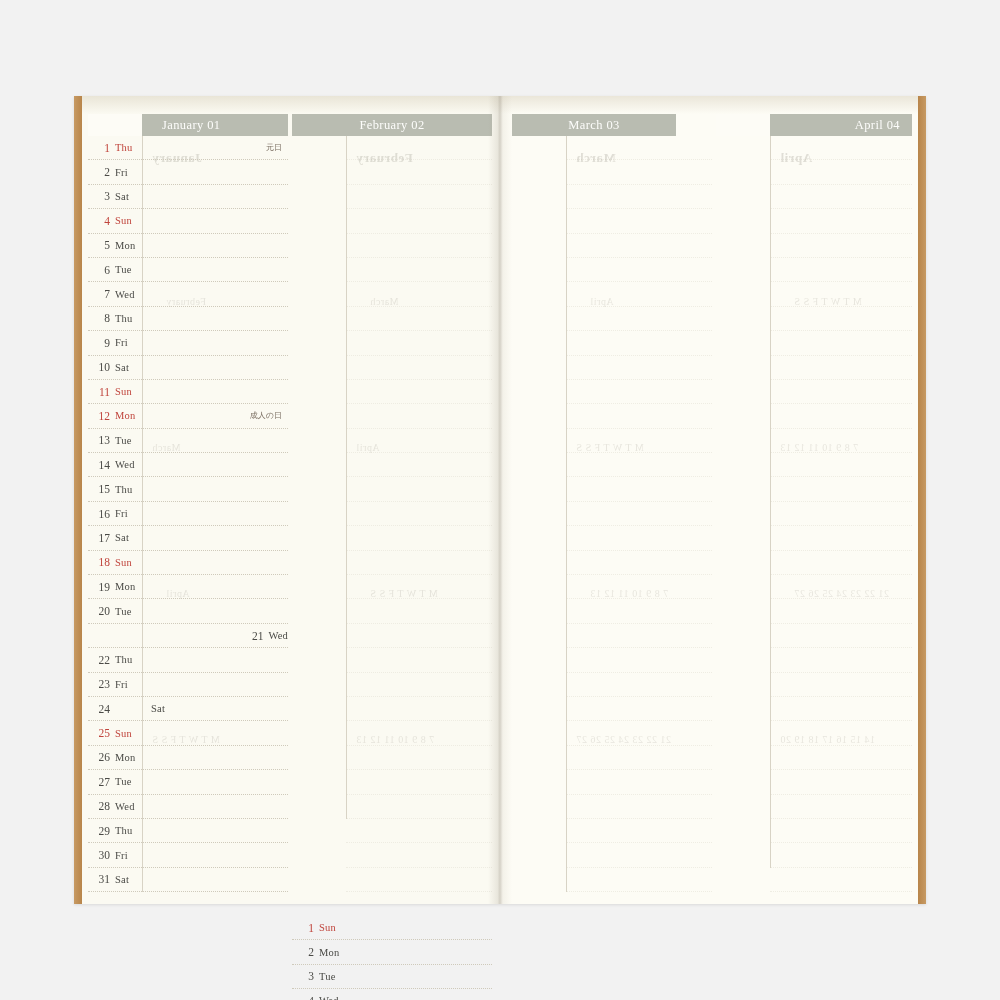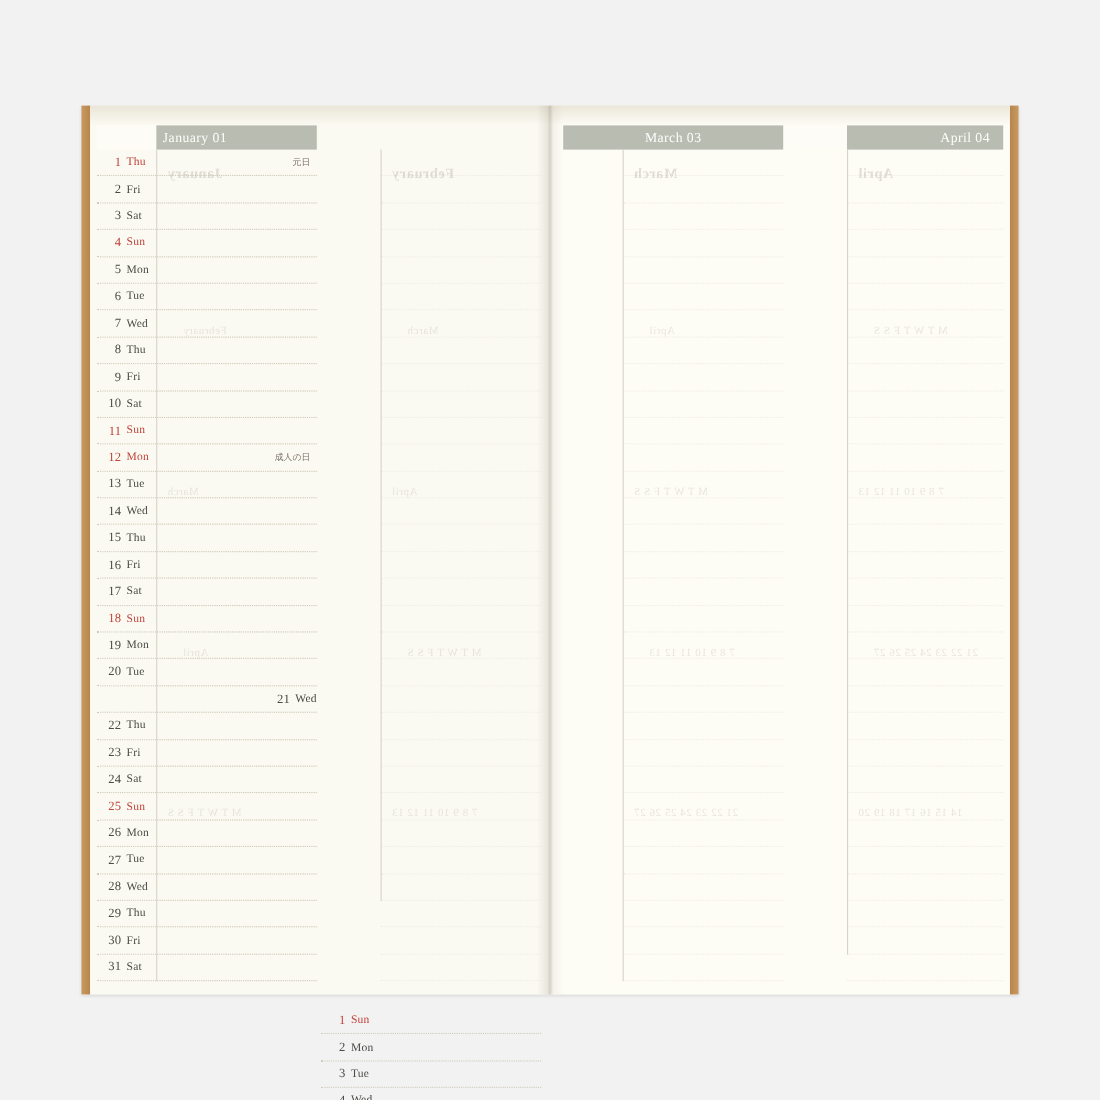--- a/index.html
+++ b/index.html
@@ -90,21 +90,21 @@
     height: 22px;
     background: #b9bcb1;
     color: #fdfdfb;
     font-size: 12.5px;
     letter-spacing: 0.4px;
     display: flex;
     align-items: center;
     box-sizing: border-box;
   }
   .m-head span { display: block; }
-  .m-head.pad-left span { padding-left: 6px; }
+  .m-head.pad-left span { padding-left: 20px; }
   .m-head.pad-center { justify-content: center; }
   .m-head.pad-right { justify-content: flex-end; }
   .m-head.pad-right span { padding-right: 12px; text-align: center; }
 
   .year-box {
     position: absolute;
     left: 88px;
     top: 114px;
     width: 54px;
     height: 22px;
@@ -330,21 +330,21 @@
           <span class="dow">Wed</span>
         </div>
         <div class="day" style="width: 200px;">
           <span class="num">22</span>
           <span class="dow">Thu</span>
         </div>
         <div class="day" style="width: 200px;">
           <span class="num">23</span>
           <span class="dow">Fri</span>
         </div>
-        <div class="day" style="width: 200px;">
+        <div class="day" style="width: 200px; gap: 36px;">
           <span class="num">24</span>
           <span class="dow">Sat</span>
         </div>
         <div class="day hol sun" style="width: 200px;">
           <span class="num">25</span>
           <span class="dow">Sun</span>
         </div>
         <div class="day" style="width: 200px;">
           <span class="num">26</span>
           <span class="dow">Mon</span>
@@ -364,20 +364,23 @@
         <div class="day" style="width: 200px;">
           <span class="num">30</span>
           <span class="dow">Fri</span>
         </div>
         <div class="day" style="width: 200px;">
           <span class="num">31</span>
           <span class="dow">Sat</span>
         </div>
       </div>
       <div class="vline" style="position: absolute; left: 142px; top: 136px; height: 756.4px;"></div>
+      <div class="m-head pad-center" style="position: absolute; left: 292px; top: 114px; width: 200px;">
+        <span>February 02</span>
+      </div>
       <div class="ghost" style="left: 346px; width: 146px; top: 136px;">
         <div class="gline"></div>
         <div class="gline"></div>
         <div class="gline"></div>
         <div class="gline"></div>
         <div class="gline"></div>
         <div class="gline"></div>
         <div class="gline"></div>
         <div class="gline"></div>
         <div class="gline"></div>
@@ -421,21 +424,21 @@
         <div class="day" style="width: 200px;">
           <span class="num">3</span>
           <span class="dow">Tue</span>
         </div>
         <div class="day" style="width: 200px;">
           <span class="num">4</span>
           <span class="dow">Wed</span>
         </div>
       </div>
       <div class="vline" style="position: absolute; left: 346px; top: 136px; height: 683.2px;"></div>
-      <div class="m-head pad-center" style="position: absolute; left: 512px; top: 114px; width: 200px; text-align: right;">
+      <div class="m-head pad-center" style="position: absolute; left: 512px; top: 114px; width: 164px; text-align: right;">
         <span>March 03</span>
       </div>
       <div class="ghost" style="left: 566px; width: 146px; top: 136px;">
         <div class="gline"></div>
         <div class="gline"></div>
         <div class="gline"></div>
         <div class="gline"></div>
         <div class="gline"></div>
         <div class="gline"></div>
         <div class="gline"></div>

